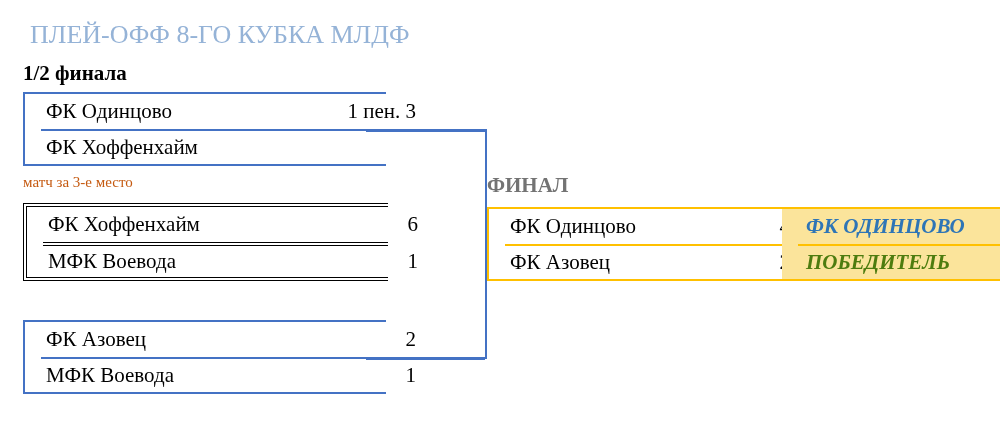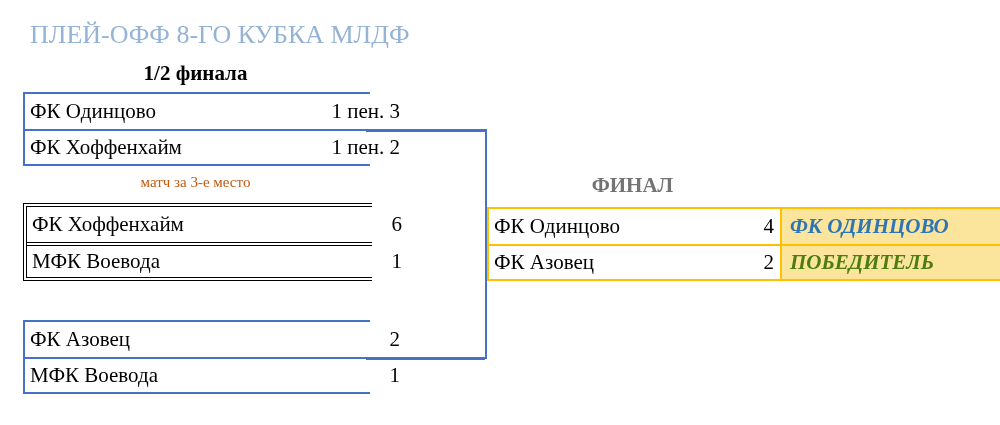--- a/index.html
+++ b/index.html
@@ -17,30 +17,30 @@
   
   .page-title {
     left: 30px; top: 20px;
     font-size: 26px; font-weight: normal;
     color: #95B3D7;
     white-space: nowrap;
   }
 
   
   .hdr {
-    text-align: center;
+    text-align: left;
     white-space: nowrap;
     font-size: 21px;
   }
   .hdr-sf   { left: 23px;  top: 61px;  width: 345px; font-weight: bold; color: #000; }
   .hdr-3rd  { left: 23px;  top: 174px; width: 345px; font-size: 15px; color: #C55A11; }
   .hdr-fin  { left: 487px; top: 173px; width: 291px; font-weight: bold; color: #737373; }
 
   
-  .match { position: absolute; background: transparent; }
+  .match { position: absolute; background: transparent; padding-left: 16px; }
   .row {
     position: relative;
     display: flex;
     align-items: center;
     height: 35px;
     box-sizing: border-box;
     font-size: 21px;
     color: #000;
   }
   .row .name { padding-left: 5px; white-space: nowrap; }
@@ -100,21 +100,20 @@
 
 <div class="abs hdr hdr-sf">1/2 финала</div>
 
 <div class="match m-blue" style="left:23px; top:92px; width:345px;">
   <div class="row">
     <span class="name">ФК Одинцово</span>
     <span class="score">1 пен. 3</span>
   </div>
   <div class="row">
     <span class="name">ФК Хоффенхайм</span>
-    <span class="score">1 пен. 2</span>
   </div>
 </div>
 
 <div class="abs hdr hdr-3rd">матч за 3-е место</div>
 
 <div class="match m-double" style="left:23px; top:203px; width:345px;">
   <div class="row">
     <span class="name">ФК Хоффенхайм</span>
     <span class="score">6</span>
   </div>

